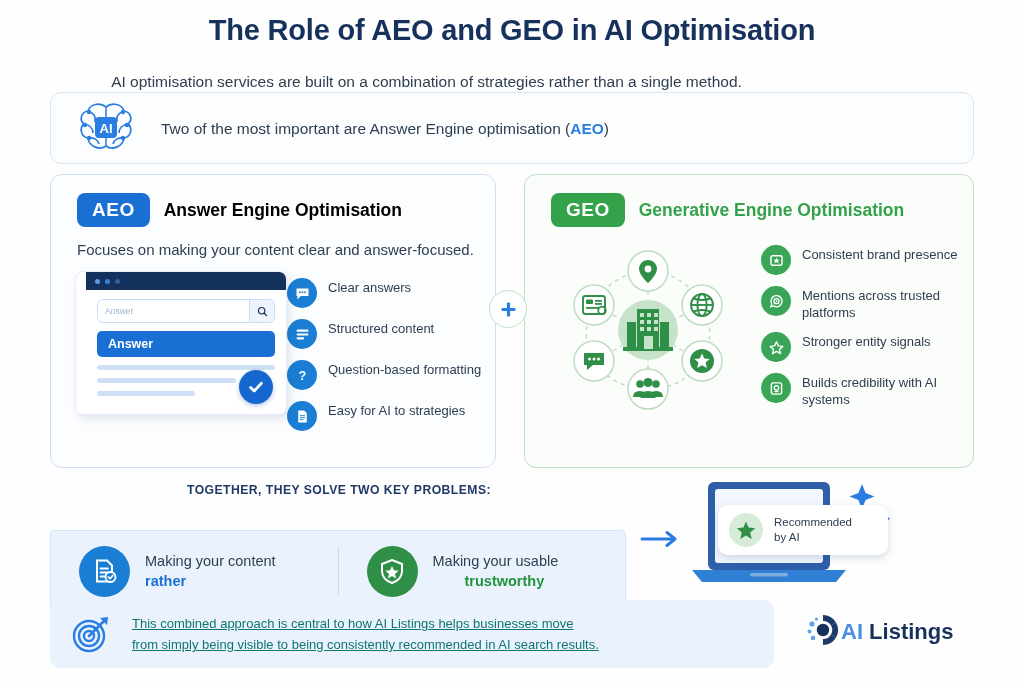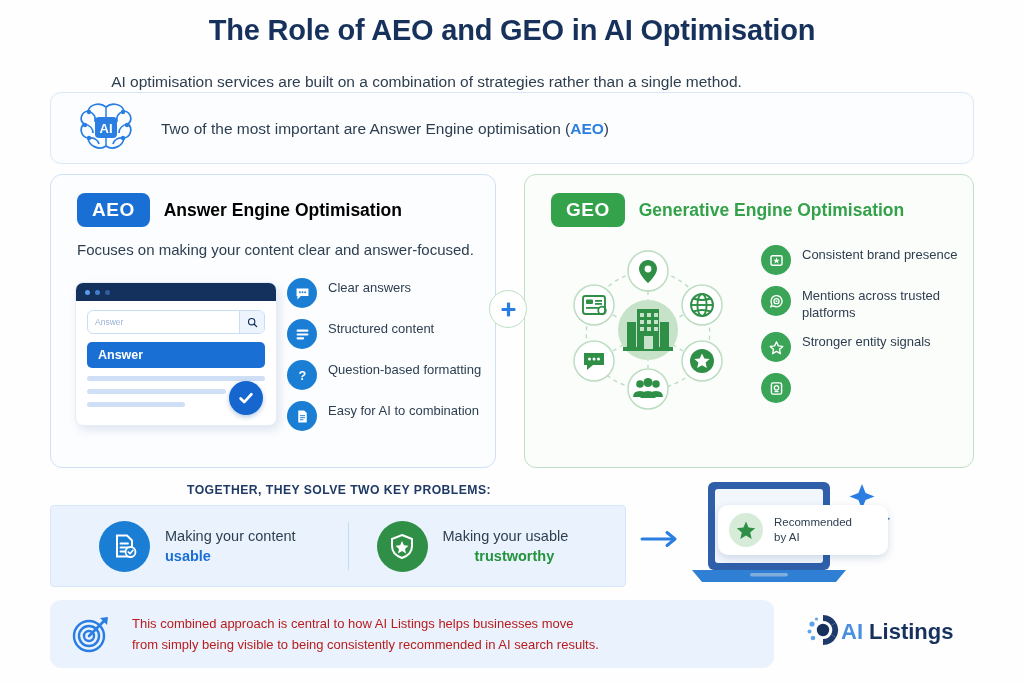--- a/index.html
+++ b/index.html
@@ -67,23 +67,23 @@
 
   
   .plus-badge{
     position:absolute;left:489px;top:290px;width:36px;height:36px;border-radius:50%;
     background:#fff;border:1.5px solid #bfe0c4;display:flex;align-items:center;justify-content:center;
     z-index:5;
   }
 
   
   .mock{
-    position:absolute;left:24px;top:12px;width:200px;height:142px;
+    position:absolute;left:24px;top:1px;width:200px;height:142px;
     background:#fff;border-radius:8px;box-shadow:3px 4px 10px rgba(30,70,130,.13);
-    overflow:hidden;border:1px solid #e5edf8;
+    overflow:hidden;border:1px solid #e5edf8;padding-left:10px;
   }
   .mock-bar{height:18px;background:#14305c;display:flex;align-items:center;padding-left:9px;gap:5px;}
   .dot{width:5px;height:5px;border-radius:50%;}
   .mock-body{padding:9px 11px;}
   .searchrow{display:flex;border:1.5px solid #c9ddf6;border-radius:6px;overflow:hidden;height:22px;}
   .searchrow .inp{flex:1;font-size:8.5px;color:#9bb4d4;display:flex;align-items:center;padding-left:7px;}
   .searchrow .sbtn{width:24px;background:#eef4fd;border-left:1.5px solid #c9ddf6;display:flex;align-items:center;justify-content:center;}
   .answerbar{margin-top:8px;height:26px;background:#1a6fd4;border-radius:5px;display:flex;align-items:center;padding-left:11px;
              color:#fff;font-size:12.5px;font-weight:bold;}
   .ln{height:5px;border-radius:3px;background:#cfe0f6;margin-top:8px;}
@@ -95,23 +95,23 @@
 
   
   .hub{position:absolute;left:12px;top:6px;width:222px;height:170px;}
 
   
   .together-label{
     position:absolute;left:50px;top:483px;width:578px;text-align:center;
     font-size:12.2px;font-weight:bold;letter-spacing:.45px;color:#1f3a66;
   }
   .problems{
-    position:absolute;left:50px;top:505px;width:576px;height:82px;
+    position:absolute;left:50px;top:530px;width:576px;height:82px;
     background:#eaf3fd;border:1px solid #d5e6fa;border-radius:4px;box-sizing:border-box;
-    display:flex;align-items:center;padding-left:20px;
+    display:flex;align-items:center;
   }
   .problem{flex:1;display:flex;align-items:center;gap:15px;padding-left:28px;box-sizing:border-box;}
   .p-ic{width:51px;height:51px;border-radius:50%;flex:0 0 51px;display:flex;align-items:center;justify-content:center;}
   .p-ic.blue{background:#1a7fd4;}
   .p-ic.green{background:#2f8f47;}
   .p-t1{font-size:14.5px;color:#2d3e50;line-height:20px;}
   .p-t2{font-size:14.5px;font-weight:bold;line-height:21px;}
   .p-t2.blue{color:#1a6fd4;}
   .p-t2.green{color:#23933c;margin-left:32px;}
   .divider{width:1px;height:48px;background:#c3dbf3;}
@@ -127,21 +127,21 @@
   }
   .rec-star{width:34px;height:34px;border-radius:50%;background:#d6ecd9;display:flex;align-items:center;justify-content:center;flex:0 0 34px;}
   .rec-tx{font-size:11.5px;line-height:15px;color:#2d3e50;}
 
   
   .footer{
     position:absolute;left:50px;top:600px;width:724px;height:68px;
     background:#e9f2fd;border-radius:11px;display:flex;align-items:center;
   }
   .footer-ic{width:82px;display:flex;justify-content:center;align-items:center;}
-  .footer-tx{font-size:13px;line-height:21px;color:#b91c1c;}
+  .footer-tx{font-size:13px;line-height:21px;color:#0f766e;text-decoration:underline;}
 
   .brand{position:absolute;left:805px;top:612px;display:flex;align-items:center;}
   .brand-tx{font-size:22px;font-weight:bold;color:#16315c;}
   .brand-ai{color:#4a8fe0;}
 </style>
 </head>
 <body>
 
 <div class="canvas">
 
@@ -257,21 +257,21 @@
           <div class="feat-ic ic-blue">
             <svg width="17" height="17" viewBox="0 0 20 20">
               <path d="M5 3h7l3 3v11H5z" fill="#fff"></path>
               <g stroke="#1a7fd4" stroke-width="1.1">
                   <line x1="7" y1="9" x2="13" y2="9"></line>
               <line x1="7" y1="11.4" x2="13" y2="11.4"></line>
                   <line x1="7" y1="13.8" x2="11" y2="13.8"></line>
                 </g>
             </svg>
           </div>
-          <div class="feat-tx">Easy for AI to combination</div>
+          <div class="feat-tx">Easy for AI to strategies</div>
         </div>
       </div>
     </div>
   </div>
 
   <div class="plus-badge">
     <svg width="19" height="19" viewBox="0 0 20 20">
       <g fill="#2a7de1">
           <rect x="8.3" y="2.6" width="3.4" height="14.8" rx="1.1"></rect>
       <rect x="2.6" y="8.3" width="14.8" height="3.4" rx="1.1"></rect>
@@ -404,20 +404,21 @@
           <div class="feat-tx">Stronger entity signals</div>
         </div>
         <div class="feat">
           <div class="feat-ic ic-green">
             <svg width="17" height="17" viewBox="0 0 20 20">
               <rect x="4" y="3.4" width="12" height="13.2" rx="2" fill="none" stroke="#fff" stroke-width="1.7"></rect>
               <circle cx="10" cy="9.2" r="2.6" fill="none" stroke="#fff" stroke-width="1.5"></circle>
               <line x1="7.6" y1="13.6" x2="12.4" y2="13.6" stroke="#fff" stroke-width="1.5"></line>
             </svg>
           </div>
+          <div class="feat-tx">Builds credibility with AI systems</div>
         </div>
       </div>
     </div>
   </div>
 
   <div class="together-label">TOGETHER, THEY SOLVE TWO KEY PROBLEMS:</div>
 
   <div class="problems">
     <div class="problem">
       <div class="p-ic blue">
@@ -427,21 +428,21 @@
             <line x1="10.5" y1="12.5" x2="18" y2="12.5"></line>
             <line x1="10.5" y1="16.5" x2="18" y2="16.5"></line>
             <line x1="10.5" y1="20.5" x2="15" y2="20.5"></line>
           </g>
           <circle cx="20.5" cy="21" r="5" fill="#1a7fd4" stroke="#fff" stroke-width="1.8"></circle>
           <polyline points="18.3,21 20,22.7 23,19.3" fill="none" stroke="#fff" stroke-width="1.7" stroke-linecap="round" stroke-linejoin="round"></polyline>
         </svg>
       </div>
       <div>
         <div class="p-t1">Making your content</div>
-        <div class="p-t2 blue">usable</div>
+        <div class="p-t2 blue">rather</div>
       </div>
     </div>
     <div class="divider"></div>
     <div class="problem">
       <div class="p-ic green">
         <svg width="30" height="30" viewBox="0 0 30 30">
           <path d="M15 4 L25 8 v7 c0 6-4.5 10-10 12 C9.5 25 5 21 5 15 V8z" fill="none" stroke="#fff" stroke-width="2"></path>
           <polygon points="15,10 16.9,14.3 21.5,14.8 18,17.9 19,22.4 15,20 11,22.4 12,17.9 8.5,14.8 13.1,14.3" fill="#fff"></polygon>
         </svg>
       </div>

